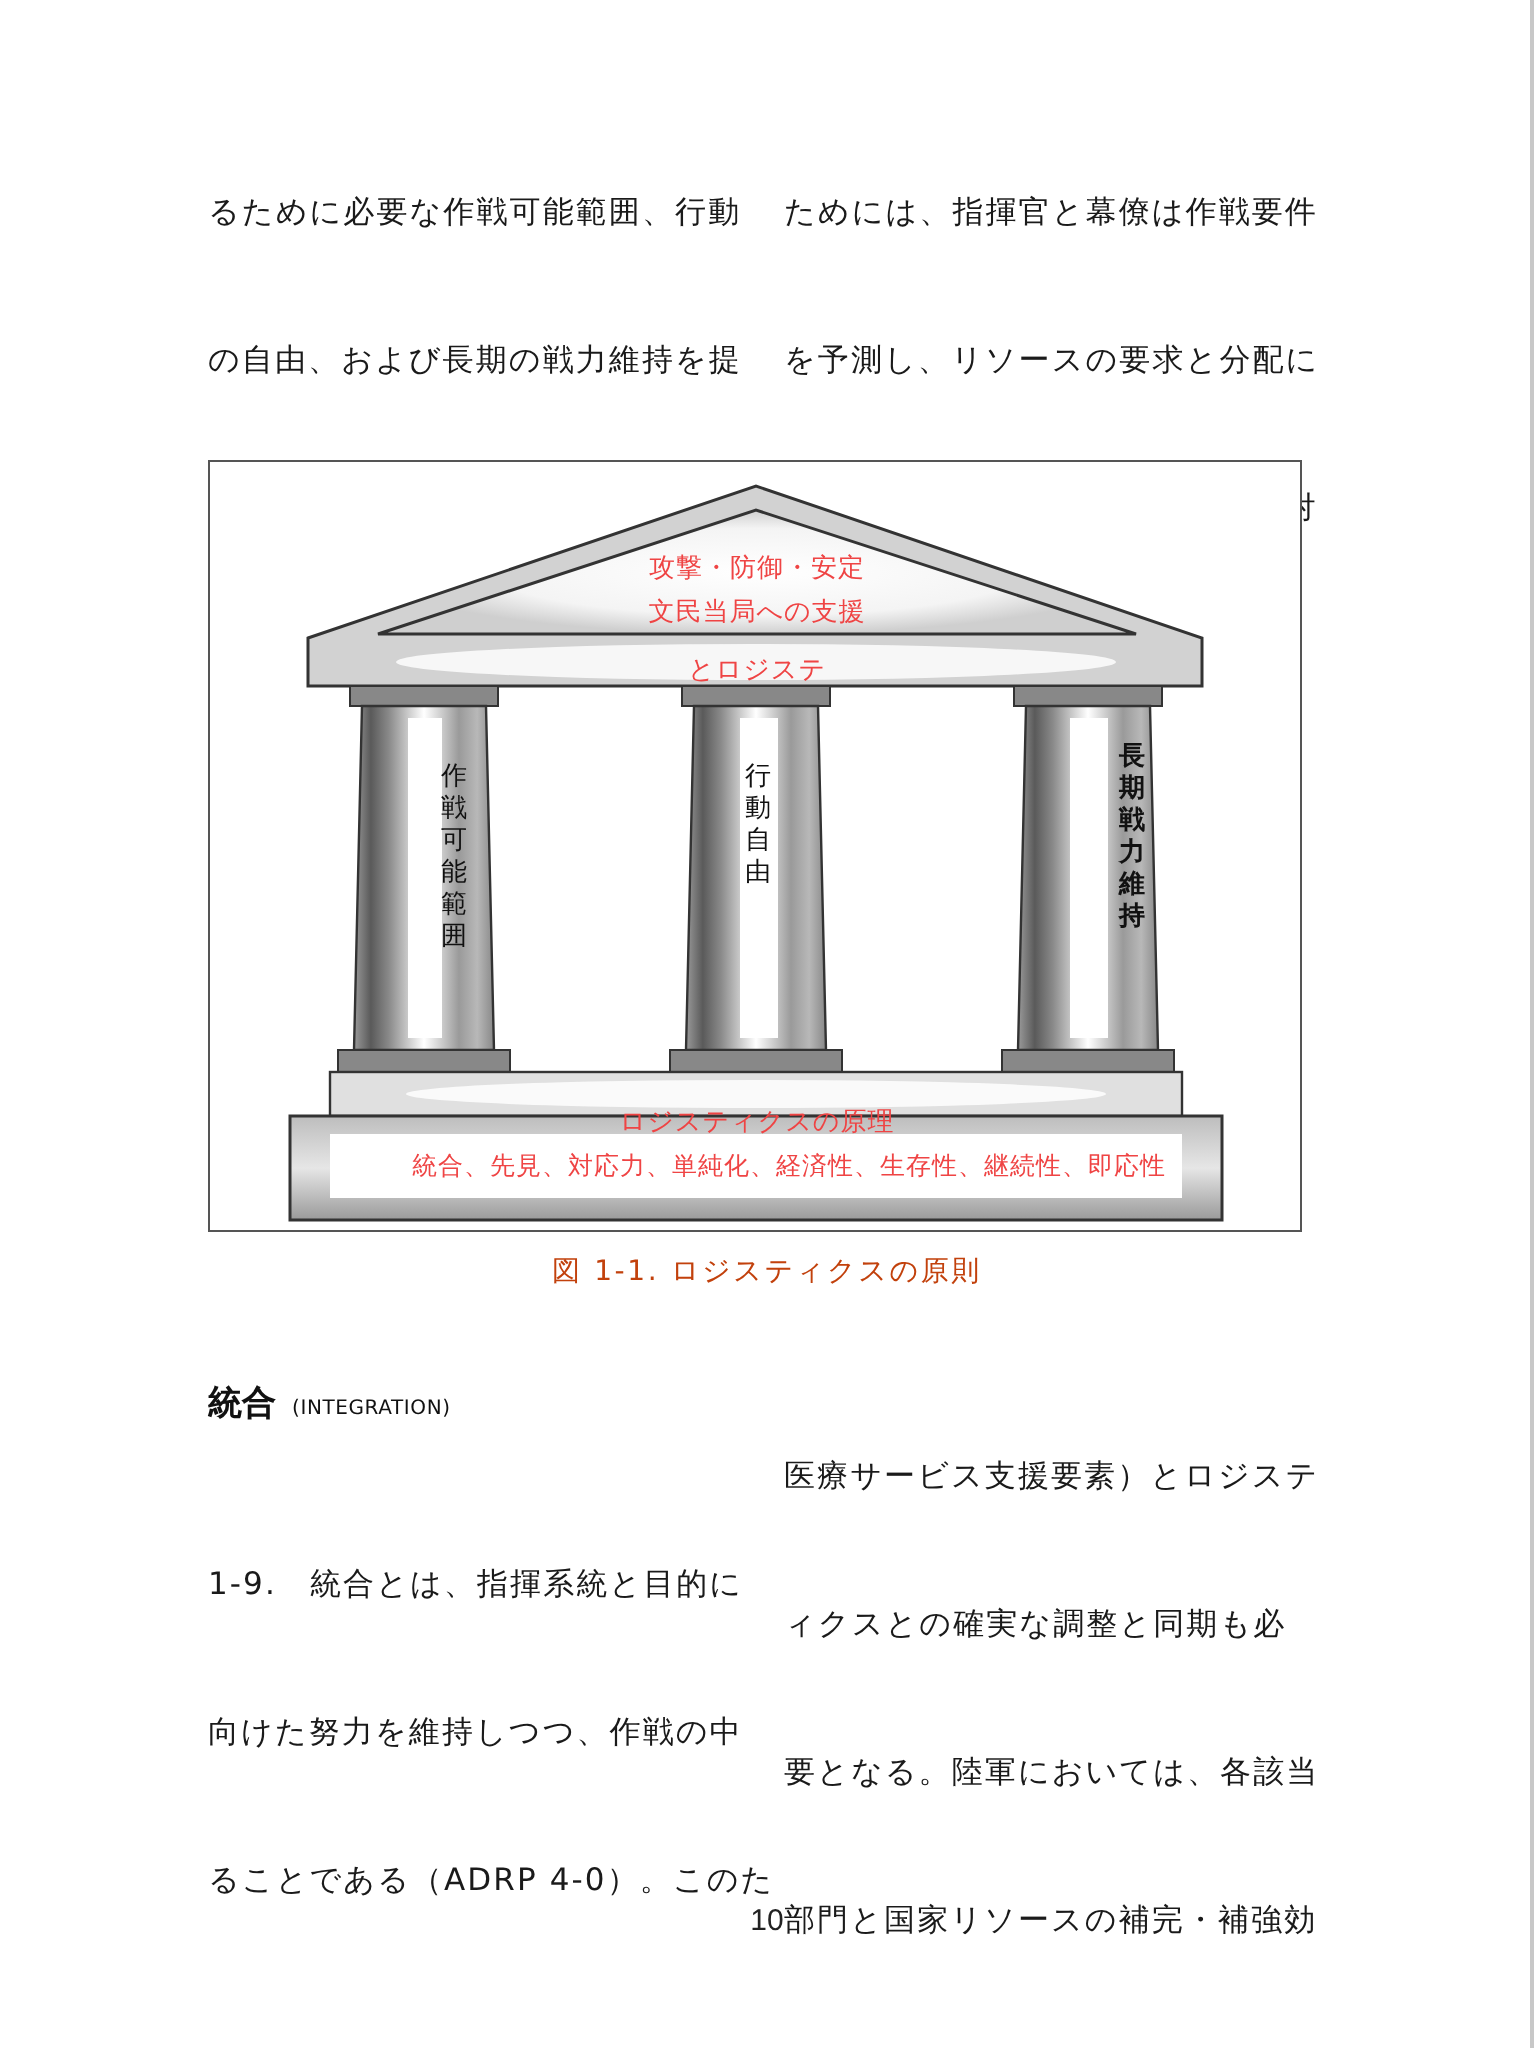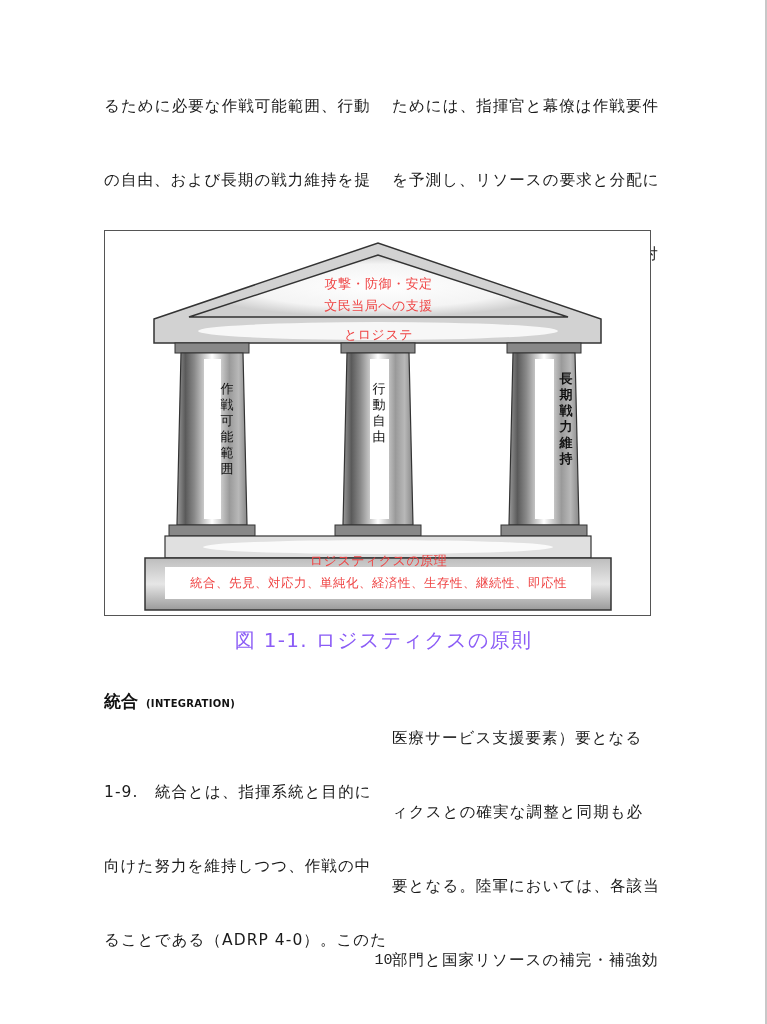--- a/index.html
+++ b/index.html
@@ -27,31 +27,31 @@
   .fig-label {
     position: absolute; font-size: 13px; color: #ef4444; text-align: center; white-space: nowrap;
     letter-spacing: 0.5px;
   }
   .pillar-label {
     position: absolute; font-size: 13px; line-height: 16px; width: 16px; text-align: center;
     color: #111; white-space: pre-wrap; word-break: break-all;
   }
   .caption {
     position: absolute; left: 0; width: 767px; top: 627px; text-align: center;
-    font-size: 20px; letter-spacing: 1.3px; color: #8b5cf6;
+    font-size: 14px; letter-spacing: 1.3px; color: #c2410c;
   }
   .section-heading {
     position: absolute; left: 104px; top: 690px; font-size: 17px; font-weight: bold; color: #111;
   }
-  .section-heading .sub { font-size: 10px; font-weight: bold; margin-left: 8px; letter-spacing: 0.3px; }
+  .section-heading .sub { font-size: 10px; font-weight: normal; margin-left: 8px; letter-spacing: 0.3px; }
   #bottom-left { left: 104px; top: 731px; }
   #bottom-right { left: 392px; top: 677px; }
   .page-number {
     position: absolute; left: 0; width: 767px; top: 952px; text-align: center;
-    font-family: Liberation Mono, monospace; font-size: 15px; color: #222;
+    font-family: Liberation Sans, sans-serif; font-size: 15px; color: #222;
   }
 </style>
 </head>
 <body>
 
 <div class="right-edge"></div>
 
 <div class="col-text" id="top-left">
   <span class="ln">るために必要な作戦可能範囲、行動</span>
   <span class="ln">の自由、および長期の戦力維持を提</span>
@@ -124,39 +124,39 @@
 
   <div class="fig-label" style="left:0; width:547px; top:44px;">攻撃・防御・安定</div>
   <div class="fig-label" style="left:0; width:547px; top:66px;">文民当局への支援</div>
   <div class="fig-label" style="left:0; width:547px; top:95px;">とロジステ</div>
 
   <div class="pillar-label" style="left:114px; top:150px;">作戦可能範囲</div>
   <div class="pillar-label" style="left:266px; top:150px;">行動　自由</div>
   <div class="pillar-label" style="left:453px; top:140px;font-weight:bold;">長期　戦力維持</div>
 
   <div class="fig-label" style="left:0; width:547px; top:309px;margin-top:12px;">ロジスティクスの原理</div>
-  <div class="fig-label" style="left:0; width:547px; top:344px; font-size:12.5px;">統合、先見、対応力、単純化、経済性、生存性、継続性、即応性</div>
+  <div class="fig-label" style="left:16px; width:547px; top:344px; font-size:12.5px;">統合、先見、対応力、単純化、経済性、生存性、継続性、即応性</div>
 </div>
 
 <div class="caption">図 1-1. ロジスティクスの原則</div>
 
 <div class="section-heading"><span>統合</span><span class="sub">(INTEGRATION)</span></div>
 
 <div class="col-text" id="bottom-left">
   <span class="ln">1-9.　統合とは、指揮系統と目的に</span>
   <span class="ln">向けた努力を維持しつつ、作戦の中</span>
   <span class="ln">ることである（ADRP 4-0）。このた</span>
   
   
   
   
 </div>
 
 <div class="col-text" id="bottom-right">
-  <span class="ln">医療サービス支援要素）要となる</span>
+  <span class="ln">医療サービス支援要素）とロジステ</span>
   <span class="ln">ィクスとの確実な調整と同期も必</span>
   <span class="ln">要となる。陸軍においては、各該当</span>
   <span class="ln">部門と国家リソースの補完・補強効</span>
   <span class="ln">果を最大化するため、ロジスティク</span>
   
   
   
   
   
 </div>

